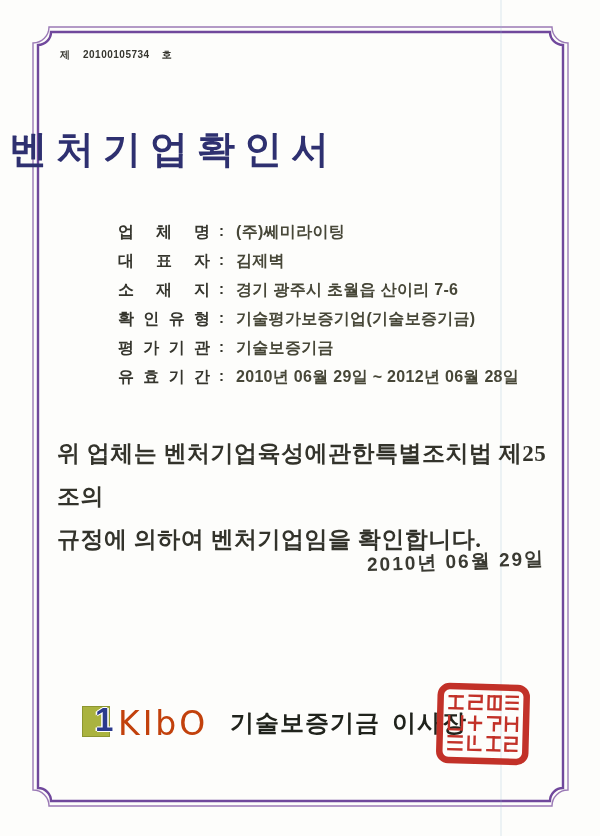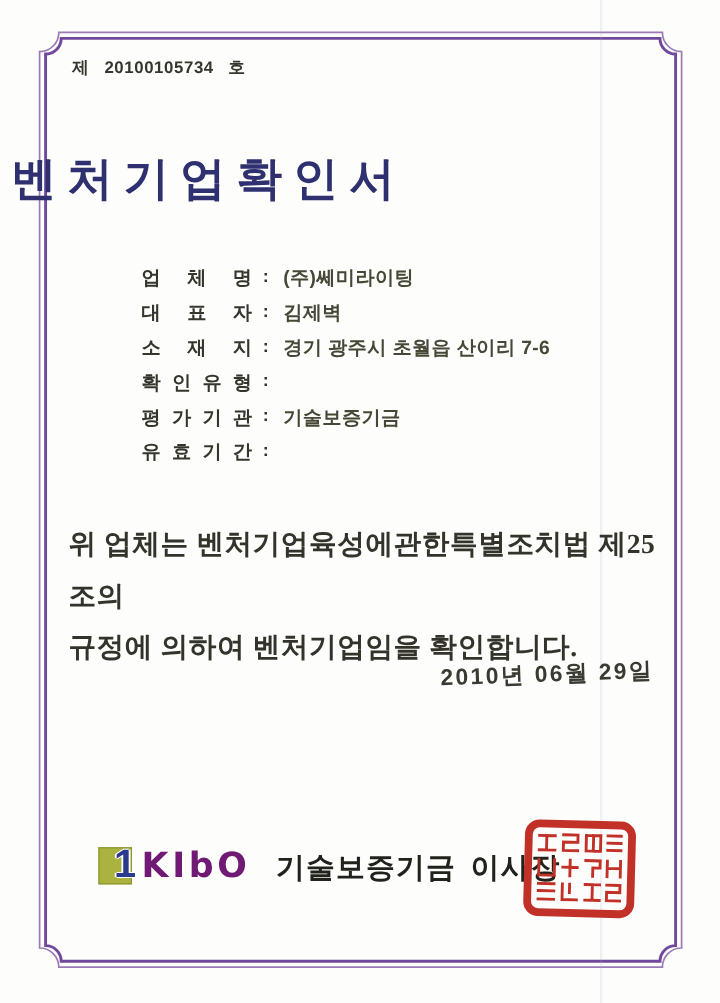--- a/index.html
+++ b/index.html
@@ -12,21 +12,21 @@
 
   
   .frame-svg{position:absolute;left:0;top:0;width:600px;height:836px;pointer-events:none;}
 
   
   .scan-line{position:absolute;top:0;bottom:0;left:500px;width:2px;background:rgba(150,185,210,0.16);}
 
   
   .doc-number{
     position:absolute;left:60px;top:48px;
-    font-size:14px;font-weight:700;color:#36362f;letter-spacing:1px;
+    font-size:10px;font-weight:700;color:#36362f;letter-spacing:1px;
   }
   .doc-number .num{margin:0 12px;letter-spacing:0.5px;}
 
   
   .title{
     position:absolute;left:0;right:0;top:124px;text-align:left;
     font-family:"Liberation Serif","DejaVu Serif",serif;
     font-size:38px;font-weight:700;color:#2e3070;
     letter-spacing:9px;text-indent:9px;
   }
@@ -63,21 +63,21 @@
     position:absolute;left:82px;top:706px;width:28px;height:31px;
     background:#aab33f;border:1px solid #8d9630;box-sizing:border-box;
   }
   .logo-one{
     position:absolute;left:95px;top:701px;
     font-size:33px;font-weight:700;color:#2b3a8c;font-style:normal;
     text-shadow:-1.5px 0 0 #fff,1.5px 0 0 #fff,0 -1px 0 #fff,0 1px 0 #fff;
   }
   .logo-kibo{
     position:absolute;left:118px;top:704px;
-    font-size:29px;font-weight:700;color:#701a75;letter-spacing:3px;
+    font-size:33px;font-weight:400;color:#c2410c;letter-spacing:3px;
     font-family:"DejaVu Sans",sans-serif;
   }
   .issuer-text{
     position:absolute;left:230px;top:707px;white-space:nowrap;
     font-size:24px;font-weight:700;color:#20231c;letter-spacing:1px;text-align:right;
   }
   .issuer-text .org-title{margin-left:12px;}
   .seal{
     position:absolute;left:436px;top:683px;width:94px;height:82px;
     transform:rotate(1.5deg);z-index:5;
@@ -113,29 +113,31 @@
       <span class="field-value">김제벽</span>
     </div>
     <div class="field-row">
       <span class="field-label">소 재 지</span>
       <span class="field-colon">:</span>
       <span class="field-value">경기 광주시 초월읍 산이리 7-6</span>
     </div>
     <div class="field-row">
       <span class="field-label">확 인 유 형</span>
       <span class="field-colon">:</span>
+      <span class="field-value">기술평가보증기업(기술보증기금)</span>
     </div>
     <div class="field-row">
       <span class="field-label">평 가 기 관</span>
       <span class="field-colon">:</span>
       <span class="field-value">기술보증기금</span>
     </div>
     <div class="field-row">
       <span class="field-label">유 효 기 간</span>
       <span class="field-colon">:</span>
+      <span class="field-value">2010년 06월 29일  ~ 2012년 06월 28일</span>
     </div>
   </div>
 
   <div class="body-text">
     <div>위 업체는 벤처기업육성에관한특별조치법 제25조의</div>
     <div>규정에 의하여 벤처기업임을 확인합니다.</div>
   </div>
 
   <div class="issue-date">2010년 06월 29일</div>
 

